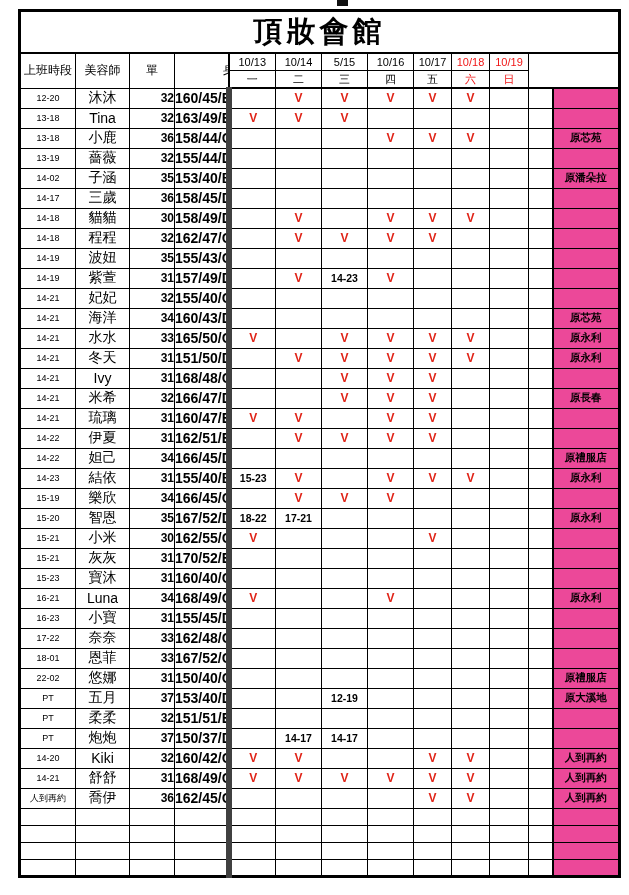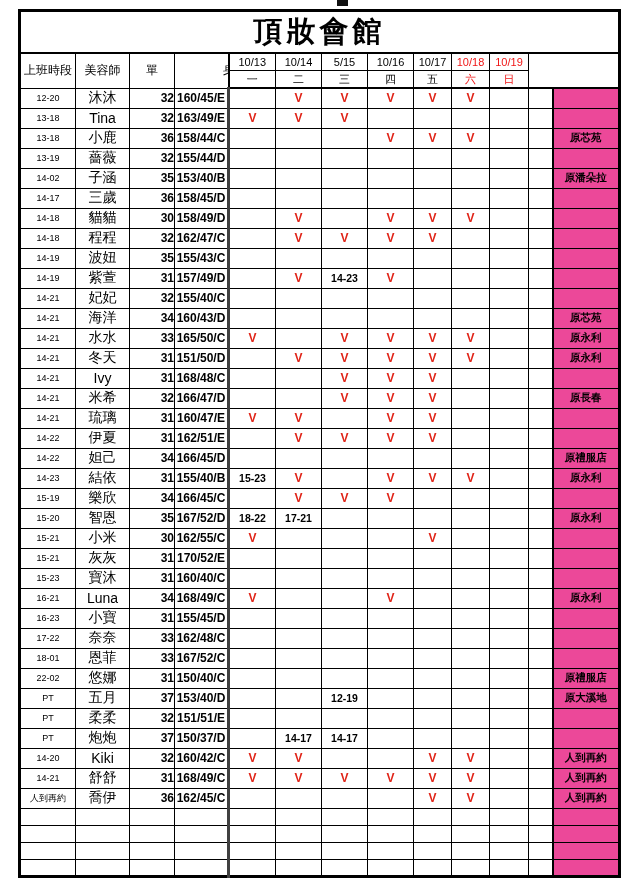--- a/index.html
+++ b/index.html
@@ -10,21 +10,21 @@
   td{border:1px solid #000;padding:0;text-align:center;vertical-align:middle;overflow:hidden;white-space:nowrap;}
   .title-cell{height:38px;font-size:29px;font-weight:bold;letter-spacing:4px;border-bottom:2px solid #000;}
   .hdr{font-size:12px;}
   .dt{font-size:11px;height:16px;}
   .dy{font-size:11px;height:16px;border-bottom:2px solid #000;}
   .wk{color:#f01515;}
   .c-body-hdr{border-right:2px solid #000;padding-left:48px;}
   .t-cell{font-size:9px;font-weight:normal;}
   .n-cell{font-size:14px;}
   .d-cell{font-size:12px;font-weight:bold;text-align:right;}
-  .b-cell{font-size:12px;font-weight:bold;border-right:3px solid #404040;}
+  .b-cell{font-size:14px;font-weight:bold;border-right:6px solid #404040;}
   .v{color:#e02418;font-weight:bold;font-size:12px;}
   .rng{font-weight:bold;font-size:10.5px;}
   .spacer{border-right:2px solid #000;}
   .note{background:#ec4899;font-size:10.5px;font-weight:bold;}
   .row{height:20px;}
   .row-empty{height:17px;}
   .noteshdr{border-bottom:2px solid #000;}
 </style>
 </head>
 <body>

